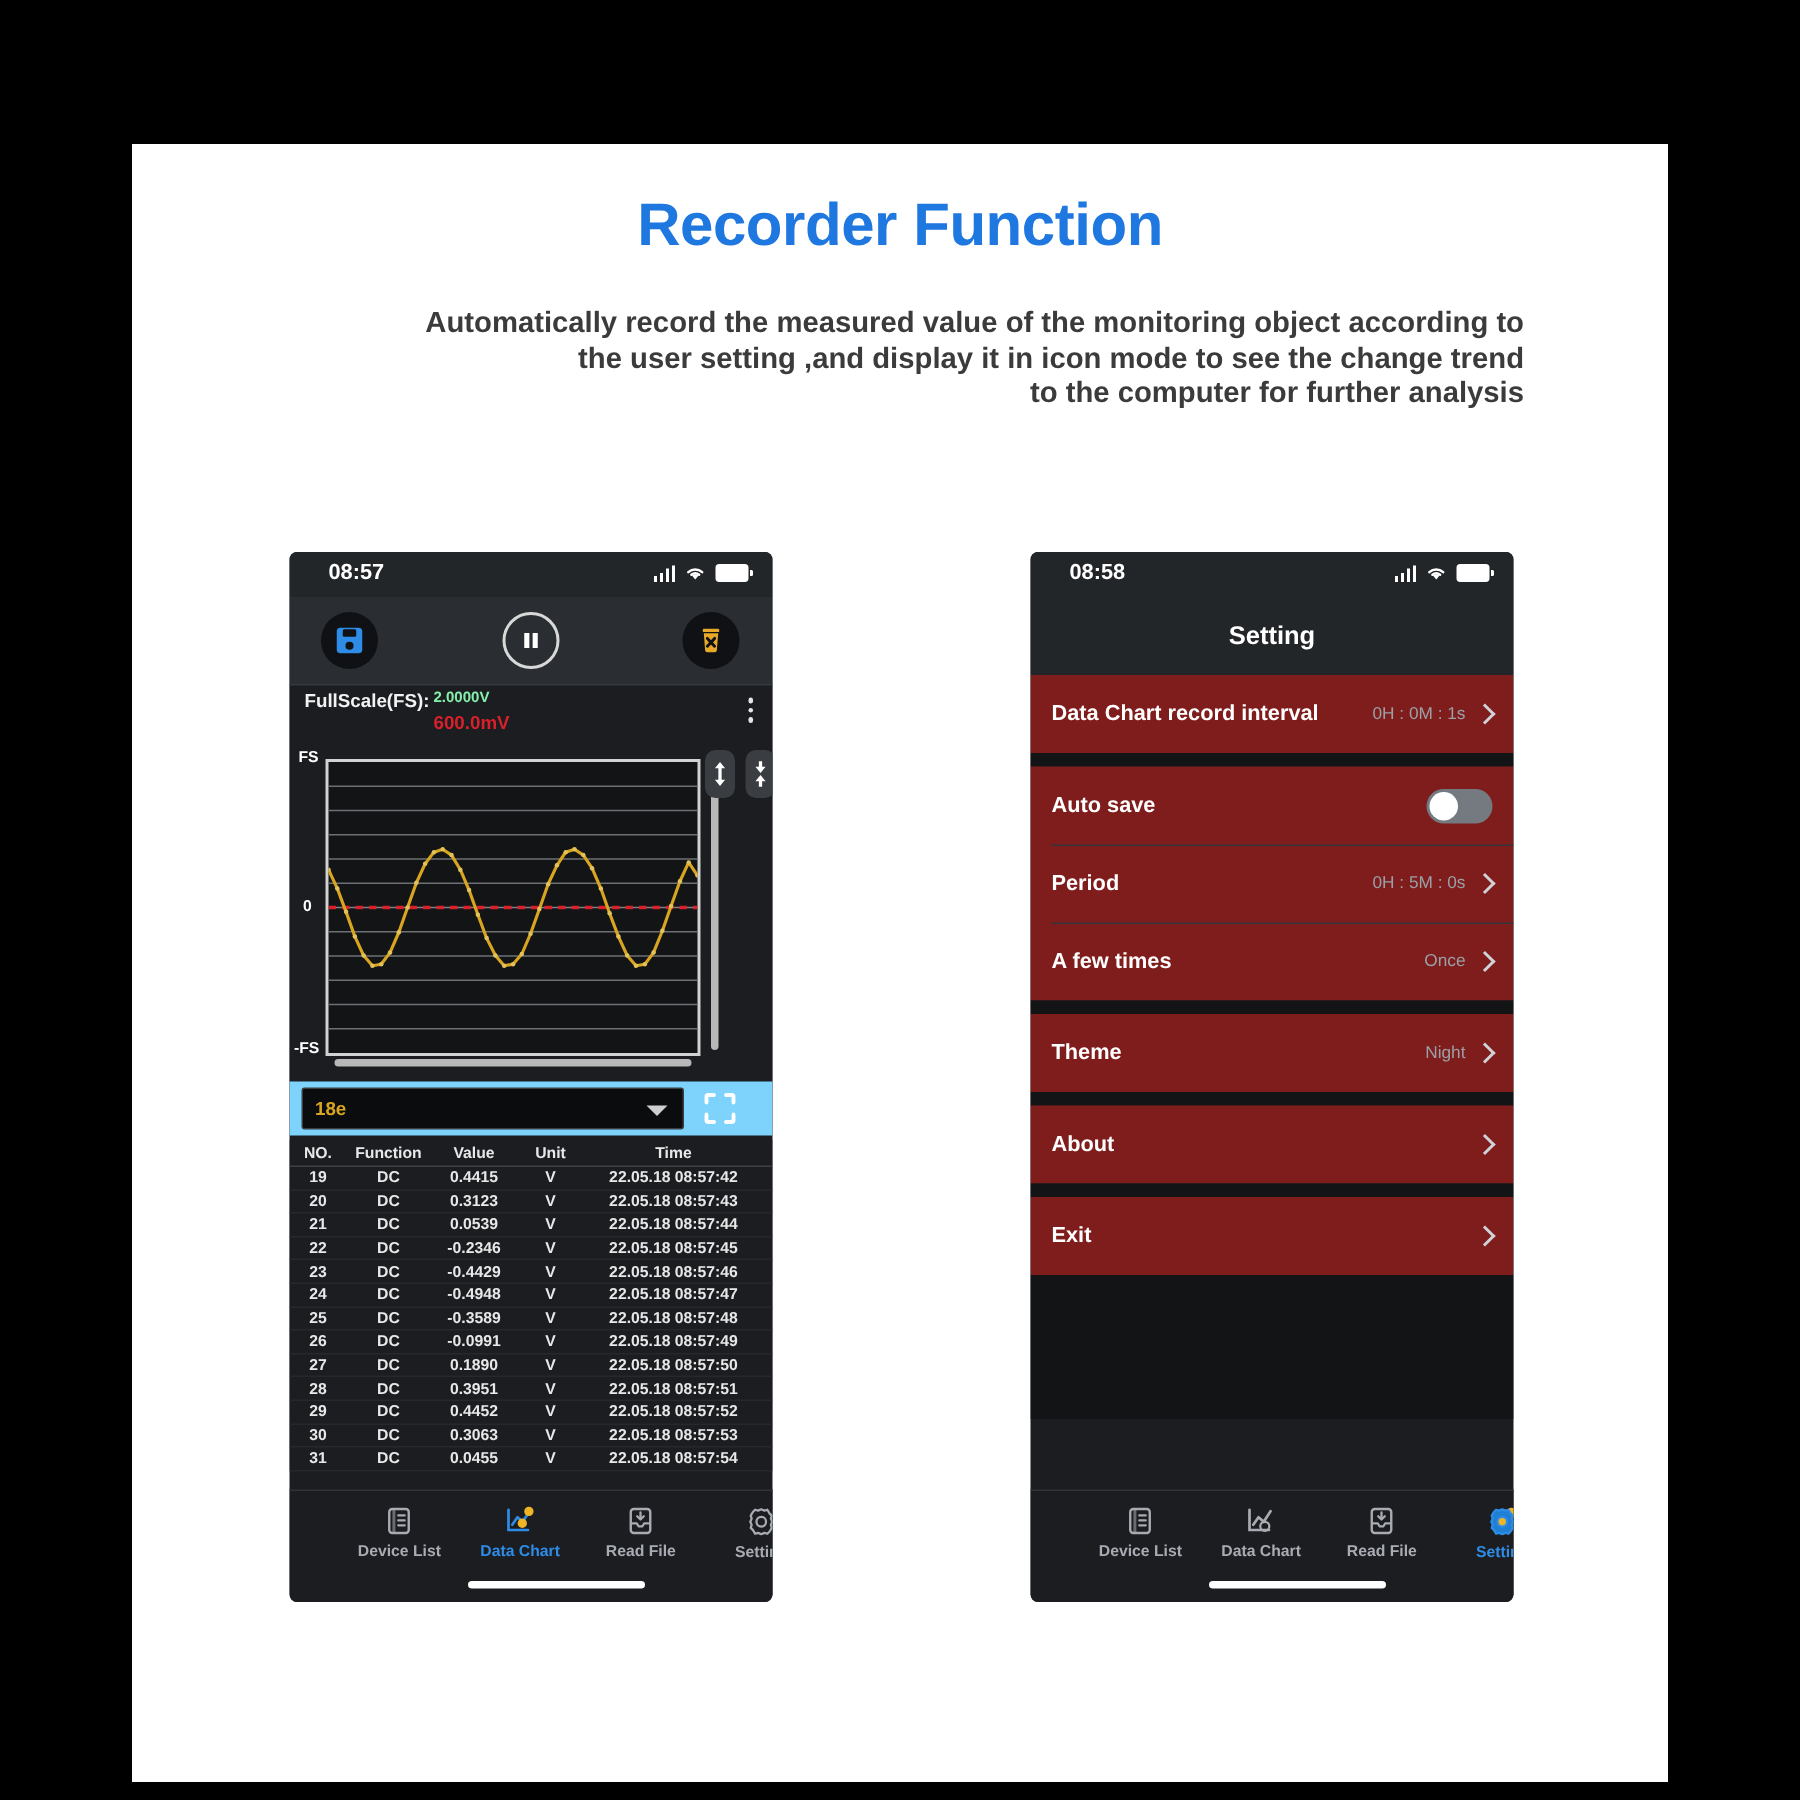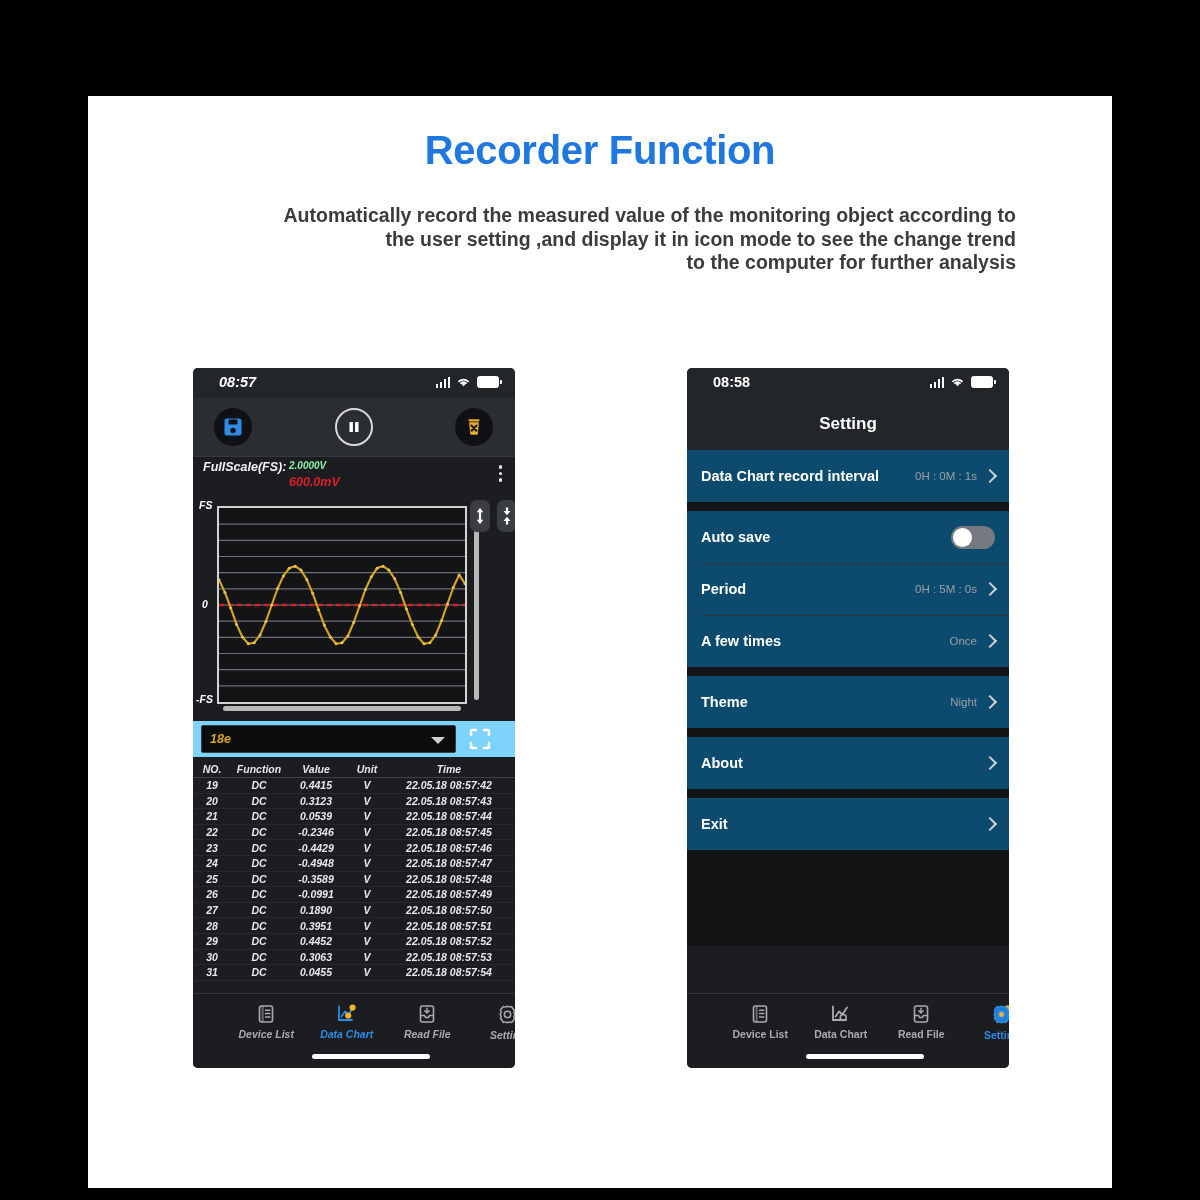--- a/index.html
+++ b/index.html
@@ -50,21 +50,21 @@
   
   .phone {
     position: absolute;
     top: 272px;
     width: 322px;
     height: 700px;
     background: #1b1d21;
     border-radius: 5px;
     overflow: hidden;
   }
-  #phone-left  { left: 105px; font-style: italic; }
+  #phone-left  { left: 105px; }
   #phone-right { left: 599px; }
 
   
   .statusbar {
     position: relative;
     height: 30px;
     background: #232629;
   }
   .sb-time {
     position: absolute;
@@ -328,21 +328,21 @@
   .set-title {
     height: 52px;
     background: #232629;
     display: flex;
     align-items: center;
     justify-content: center;
     font-size: 17px;
     font-weight: bold;
     color: #ffffff;
   }
-  .set-group { background: #0c4a6e; }
+  .set-group { background: #7f1d1d; }
   .set-gap { height: 9px; background: #121416; }
   .set-row {
     position: relative;
     height: 52px;
     display: flex;
     align-items: center;
     padding: 0 14px;
     justify-content: space-between;
   }
   .set-row + .set-row::before {

